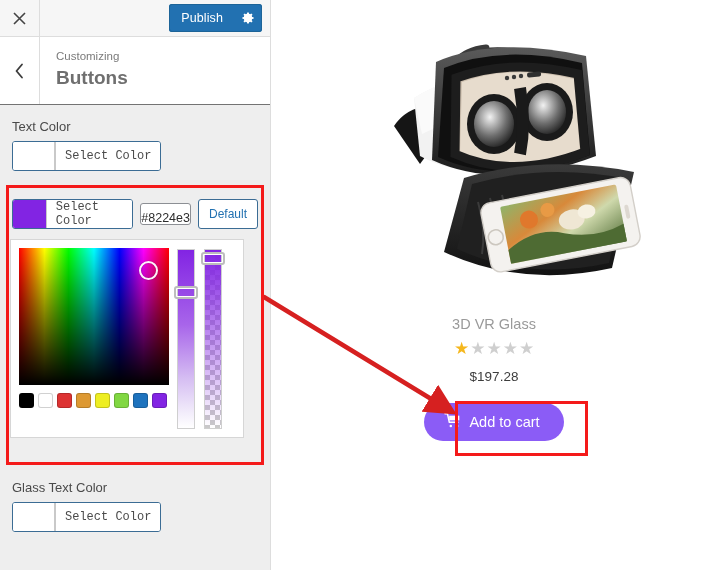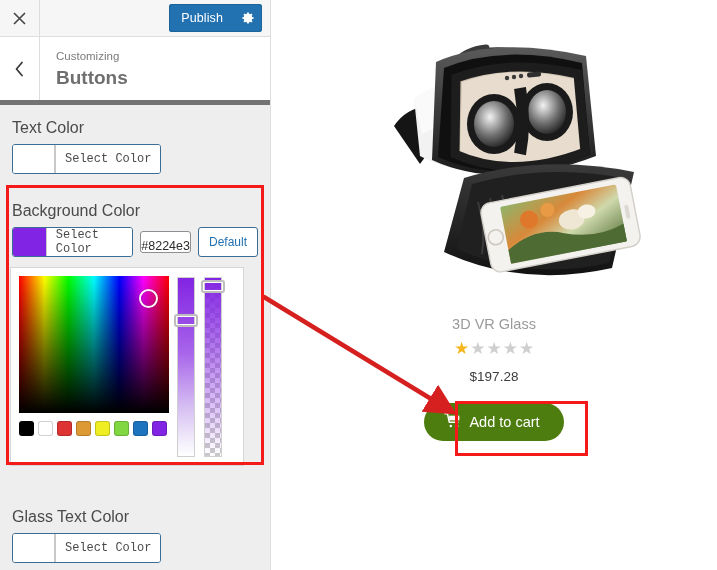--- a/index.html
+++ b/index.html
@@ -55,36 +55,36 @@
   }
   .cz-gear {
     width:28px; display:flex; align-items:center; justify-content:center;
     cursor:pointer;
   }
 
   
   .cz-header {
     height: 68px;
     background:#ffffff;
-    border-bottom:5px solid #737373;
+    border-bottom:1px solid #737373;
     display:flex; align-items:stretch;
   }
   .cz-back {
     width:40px; display:flex; align-items:center; justify-content:center;
     border-right:1px solid #dddddd; cursor:pointer; background:#ffffff;
   }
   .cz-titles { padding: 12px 0 0 16px; }
   .cz-sub { font-size:11.5px; color:#7b7b7b; line-height:14px; }
   .cz-title { font-size:19px; color:#6f6f6f; line-height:26px; margin-top:2px; font-weight:700;}
 
   
   .cz-body { padding: 14px 0 0 0; }
   .control { padding: 0 12px; margin-bottom: 4px; }
   .control-label {
-    font-size:16px; color:#4a4a4a; margin-bottom:7px; display:block;
+    font-size:13px; color:#4a4a4a; margin-bottom:7px; display:block;
   }
 
   
   .cc-row { display:flex; align-items:center; gap:7px; }
   .cc-btn {
     display:flex; align-items:stretch; height:30px;
     border:1px solid #3b6c94; border-radius:3px;
     background:#fff; overflow:hidden; cursor:pointer;
   }
   .cc-swatch { width:42px; }
@@ -231,21 +231,20 @@
         <span class="control-label">Text Color</span>
         <div class="cc-row">
           <div class="cc-btn">
             <div class="cc-swatch white"></div>
             <div class="cc-text">Select Color</div>
           </div>
         </div>
       </div>
 
       <div class="control" style="margin-top:28px;">
-        <span class="control-label">Background Color</span>
         <div class="cc-row">
           <div class="cc-btn">
             <div class="cc-swatch" style="background:#8224e3;"></div>
             <div class="cc-text">Select Color</div>
           </div>
           <div class="cc-hex">#8224e3</div>
           <div class="cc-default">Default</div>
         </div>
       </div>
 
@@ -376,21 +375,21 @@
         <span class="star-on" style="color: rgb(245, 183, 29);">★</span>
         <span class="star-off" style="color: rgb(207, 207, 207);">★</span>
         <span class="star-off" style="color: rgb(207, 207, 207);">★</span>
         <span class="star-off" style="color: rgb(207, 207, 207);">★</span>
         <span class="star-off" style="color: rgb(207, 207, 207);">★</span>
       </div>
 
       <div class="price">$197.28</div>
 
       <div class="atc-wrap">
-        <button class="atc" style="background: #4d7c0f;">
+        <button class="atc" style="background: #8b5cf6;">
           <span>
             <svg width="17" height="15" viewBox="0 0 20 18" aria-hidden="true">
               <path d="M1 1h3l2.2 10.2h10.3" stroke="#ffffff" stroke-width="1.8" fill="none" stroke-linecap="round" stroke-linejoin="round"></path>
               <rect x="6" y="3.2" width="12.2" height="5.6" fill="#ffffff"></rect>
               <circle cx="8" cy="15.6" r="1.5" fill="#ffffff"></circle>
               <circle cx="15.6" cy="15.6" r="1.5" fill="#ffffff"></circle>
             </svg>
           </span>
           <span>Add to cart</span>
         </button>

